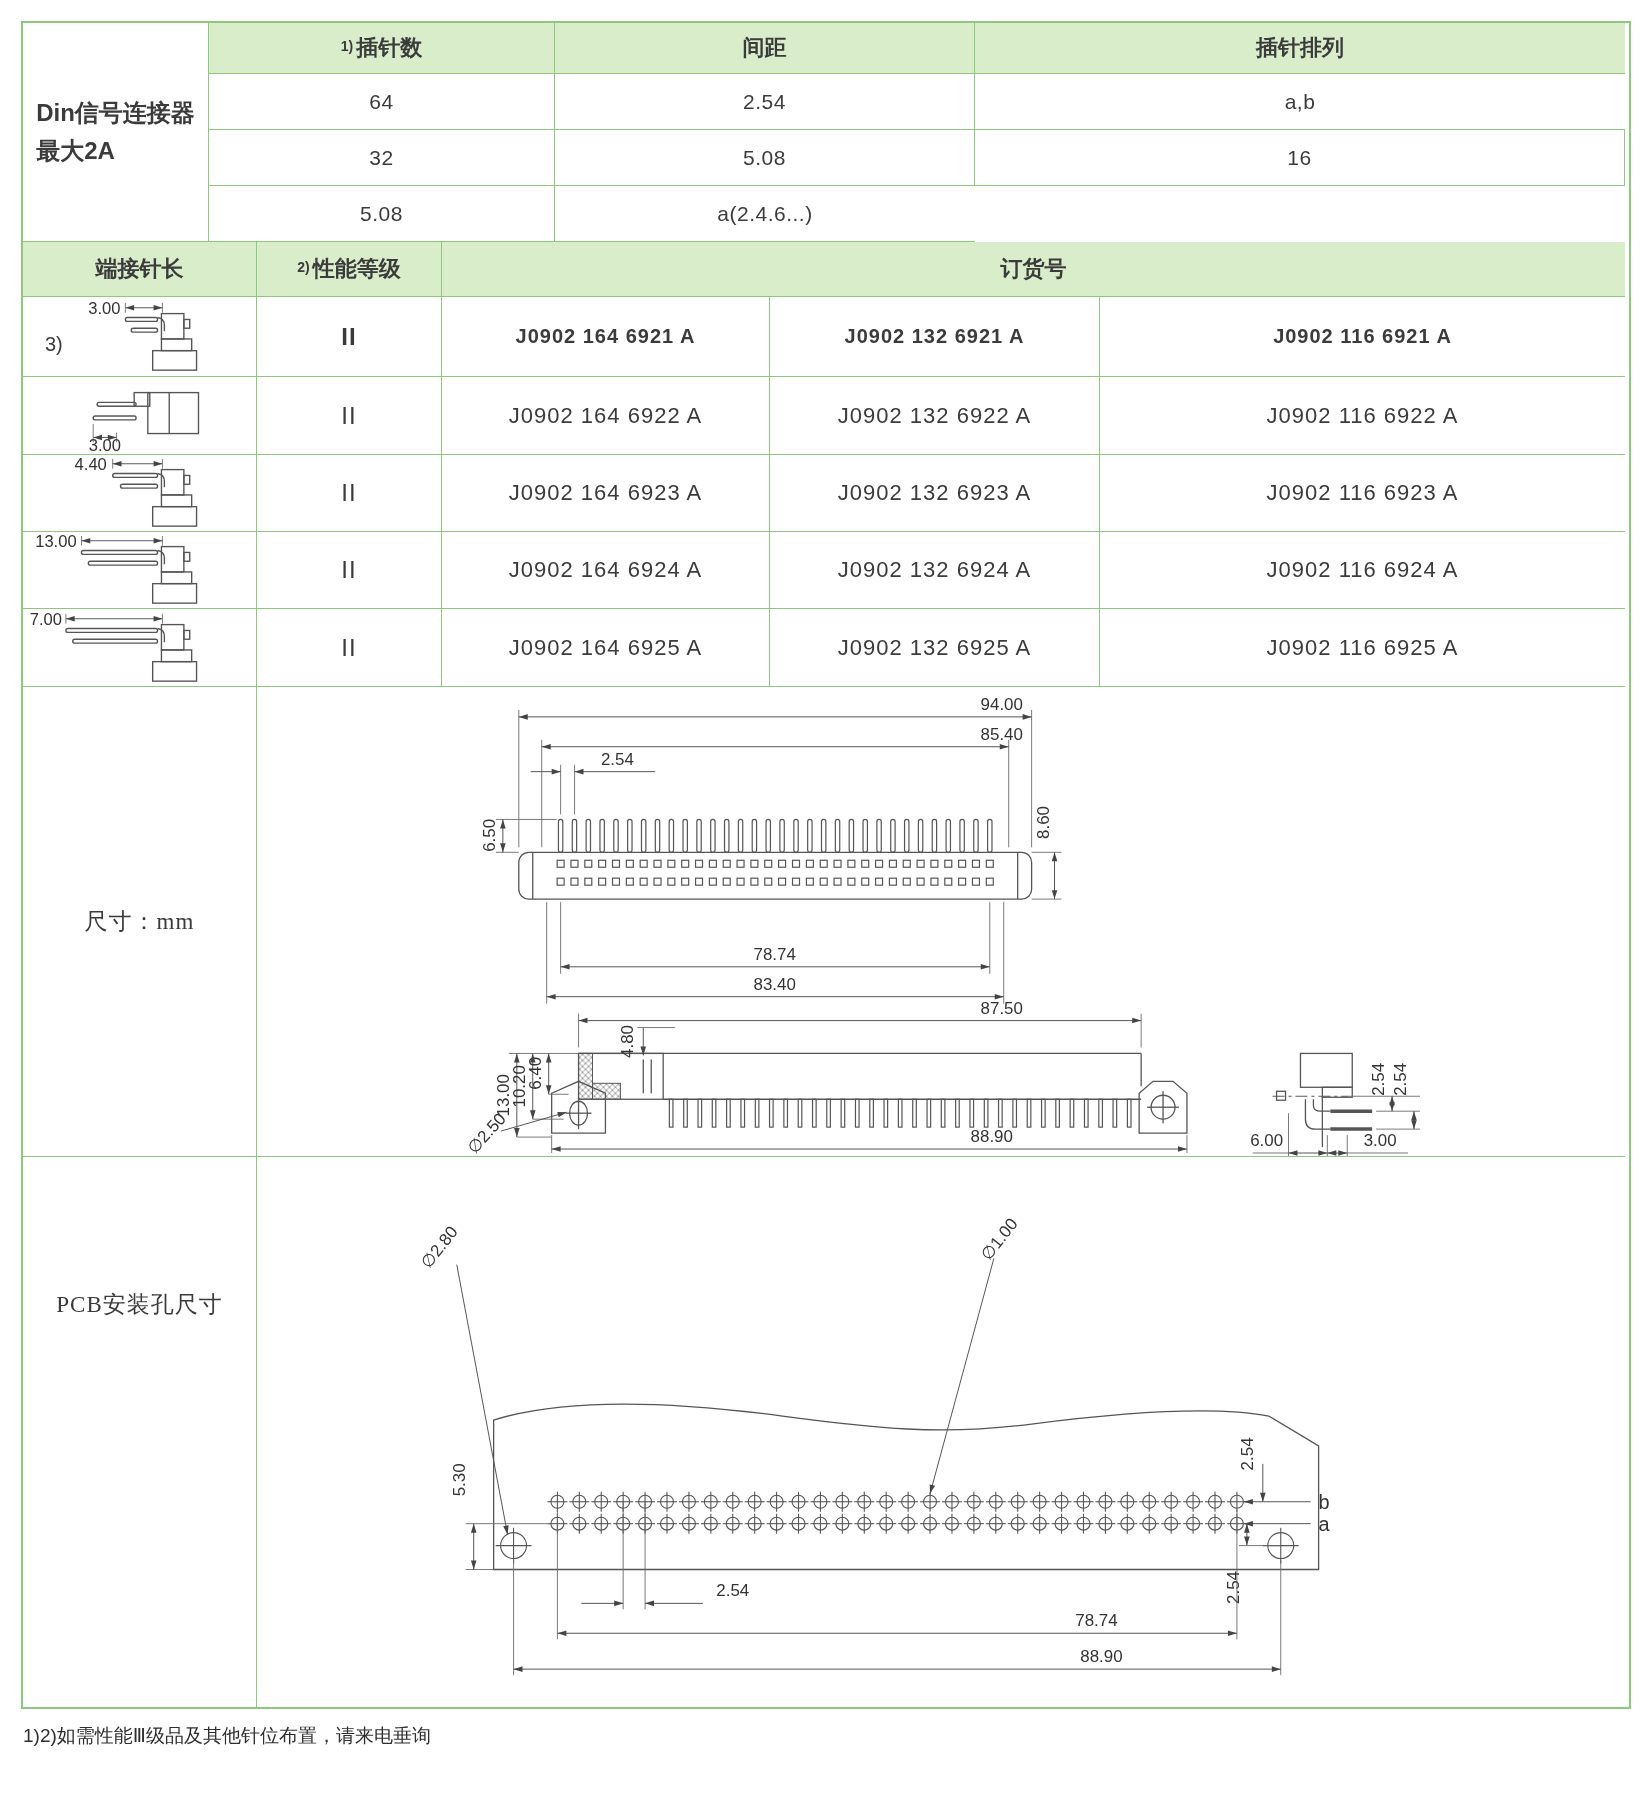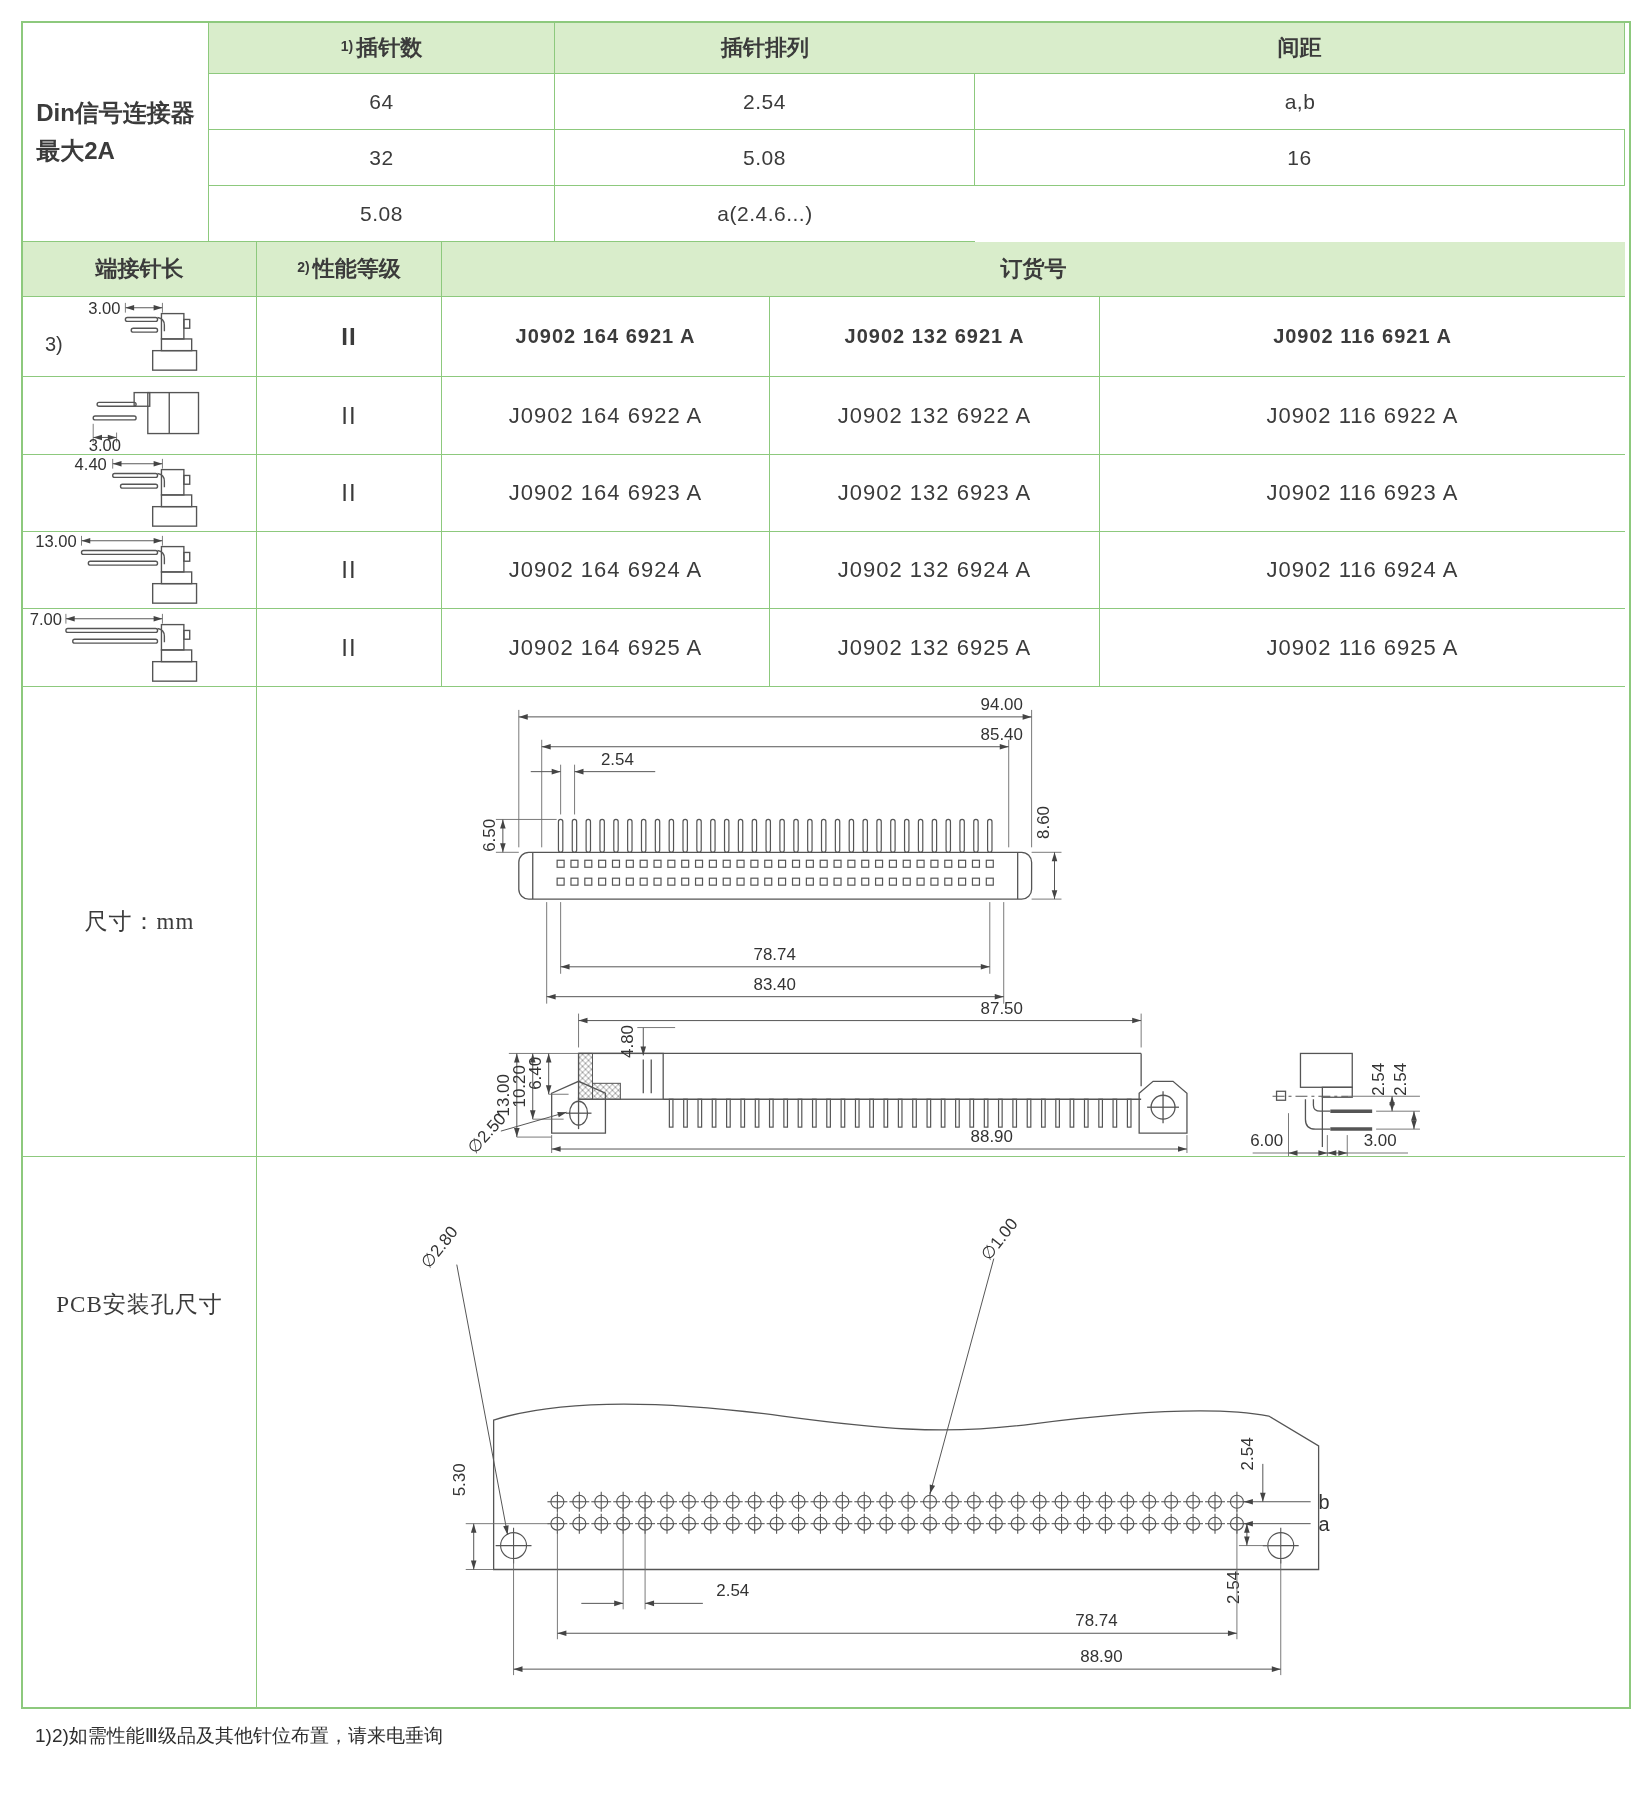--- a/index.html
+++ b/index.html
@@ -20,21 +20,21 @@
   .val{font-size:21px;letter-spacing:.5px;}
   .ord{font-size:22px;letter-spacing:1px;white-space:nowrap;}
   .r1 .ord{font-weight:bold;font-size:20px;}
   .grade{font-size:24px;letter-spacing:1px;}
   .r1 .grade{font-weight:bold;}
   .note3{position:absolute;left:22px;top:36px;font-size:20px;}
   .seclabel{font-size:23px;letter-spacing:1px;font-family:Liberation Serif, serif;}
   .pcblabelcell{align-items:flex-start;}
   .pcblabelcell .seclabel{margin-top:132px;}
   .rowsvg{width:220px;height:78px;}
-  .foot{position:absolute;left:35px;top:1720px;font-size:19px;line-height:1.65;color:#2e2e2e;}
+  .foot{position:absolute;left:23px;top:1720px;font-size:19px;line-height:1.65;color:#2e2e2e;}
   
   .sld{fill:none;stroke:#555;stroke-width:1.4px;}
   .ln{fill:none;stroke:#555;stroke-width:1.3px;}
   .dim{stroke:#555;stroke-width:1px;fill:none;}
   .ext{stroke:#6a6a6a;stroke-width:.9px;fill:none;}
   .ah{fill:#444;stroke:none;}
   .dt{font-family:"Liberation Sans","DejaVu Sans",sans-serif;font-size:17px;fill:#333;}
   .dtb{font-size:20px;}
   .cl{stroke:#555;stroke-width:1px;stroke-dasharray:12 4 3 4;fill:none;}
   .hatch{fill:url(#hx);stroke:#555;stroke-width:1px;}
@@ -50,25 +50,25 @@
     <div class="c prod">
       <div>
         <div>Din信号连接器</div>
         <div>最大2A</div>
       </div>
     </div>
     <div class="c hd">
         <sup>1)</sup>
         <span>插针数</span>
       </div>
+    <div class="c hd">
+        <span>间距</span>
+      </div>
     <div class="c hd nr">
         <span>插针排列</span>
-      </div>
-    <div class="c hd">
-        <span>间距</span>
       </div>
 
     <div class="c val">64</div>
     <div class="c val">2.54</div>
     <div class="c val nr">a,b</div>
 
     <div class="c val">32</div>
     <div class="c val">5.08</div>
 
     <div class="c val">16</div>

